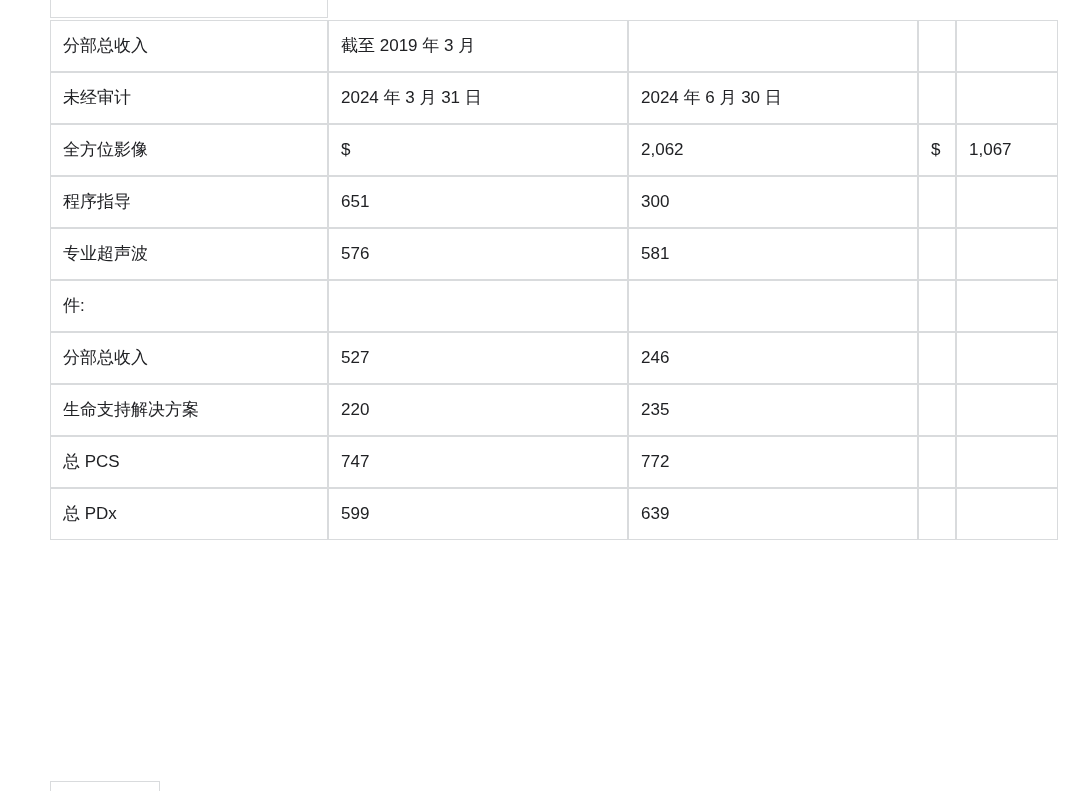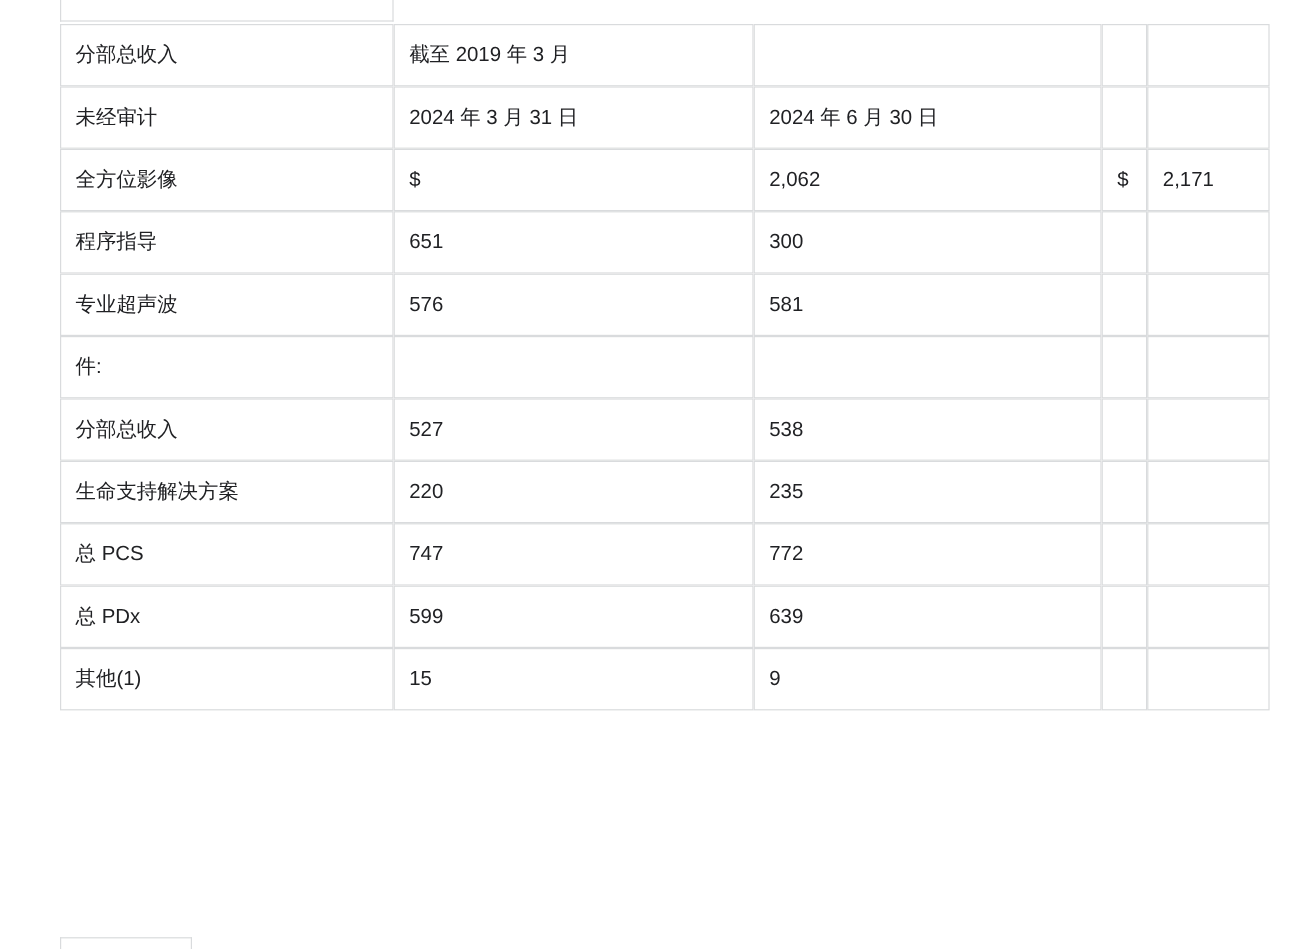--- a/index.html
+++ b/index.html
@@ -108,21 +108,21 @@
         <td class="val">2024 年 6 月 30 日</td>
         <td class="empty"></td>
         <td class="empty"></td>
       </tr>
 
       <tr>
         <td class="label">全方位影像</td>
         <td class="val">$</td>
         <td class="val">2,062</td>
         <td class="cur">$</td>
-        <td class="val">2,171</td>
+        <td class="val">1,067</td>
       </tr>
 
 
       <tr>
         <td class="label">程序指导</td>
         <td class="val">651</td>
         <td class="val">300</td>
         <td class="empty"></td>
         <td class="empty"></td>
       </tr>
@@ -140,21 +140,21 @@
         <td class="label">件:</td>
         <td class="empty"></td>
         <td class="empty"></td>
         <td class="empty"></td>
         <td class="empty"></td>
       </tr>
 
       <tr>
         <td class="label">分部总收入</td>
         <td class="val">527</td>
-        <td class="val">538</td>
+        <td class="val">246</td>
         <td class="empty"></td>
         <td class="empty"></td>
       </tr>
 
       <tr>
         <td class="label">生命支持解决方案</td>
         <td class="val">220</td>
         <td class="val">235</td>
         <td class="empty"></td>
         <td class="empty"></td>
@@ -169,26 +169,19 @@
       </tr>
 
       <tr>
         <td class="label">总 PDx</td>
         <td class="val">599</td>
         <td class="val">639</td>
         <td class="empty"></td>
         <td class="empty"></td>
       </tr>
 
-      <tr>
-        <td class="label">其他(1)</td>
-        <td class="val">15</td>
-        <td class="val">9</td>
-        <td class="empty"></td>
-        <td class="empty"></td>
-      </tr>
 
     </tbody>
   </table>
 
   <div class="bottom-stub"></div>
 
 </div>
 
 </body></html>

